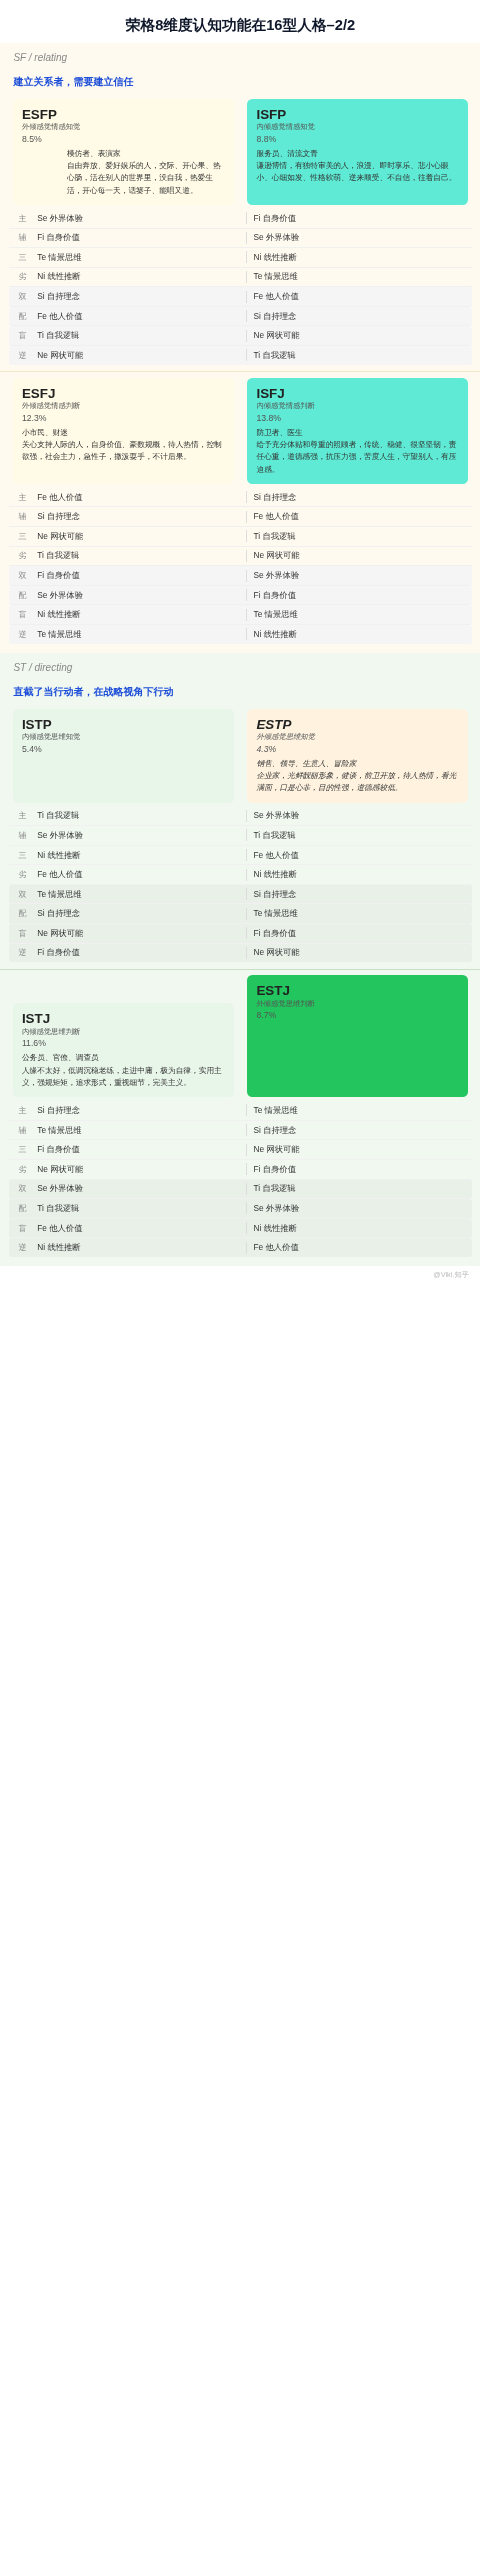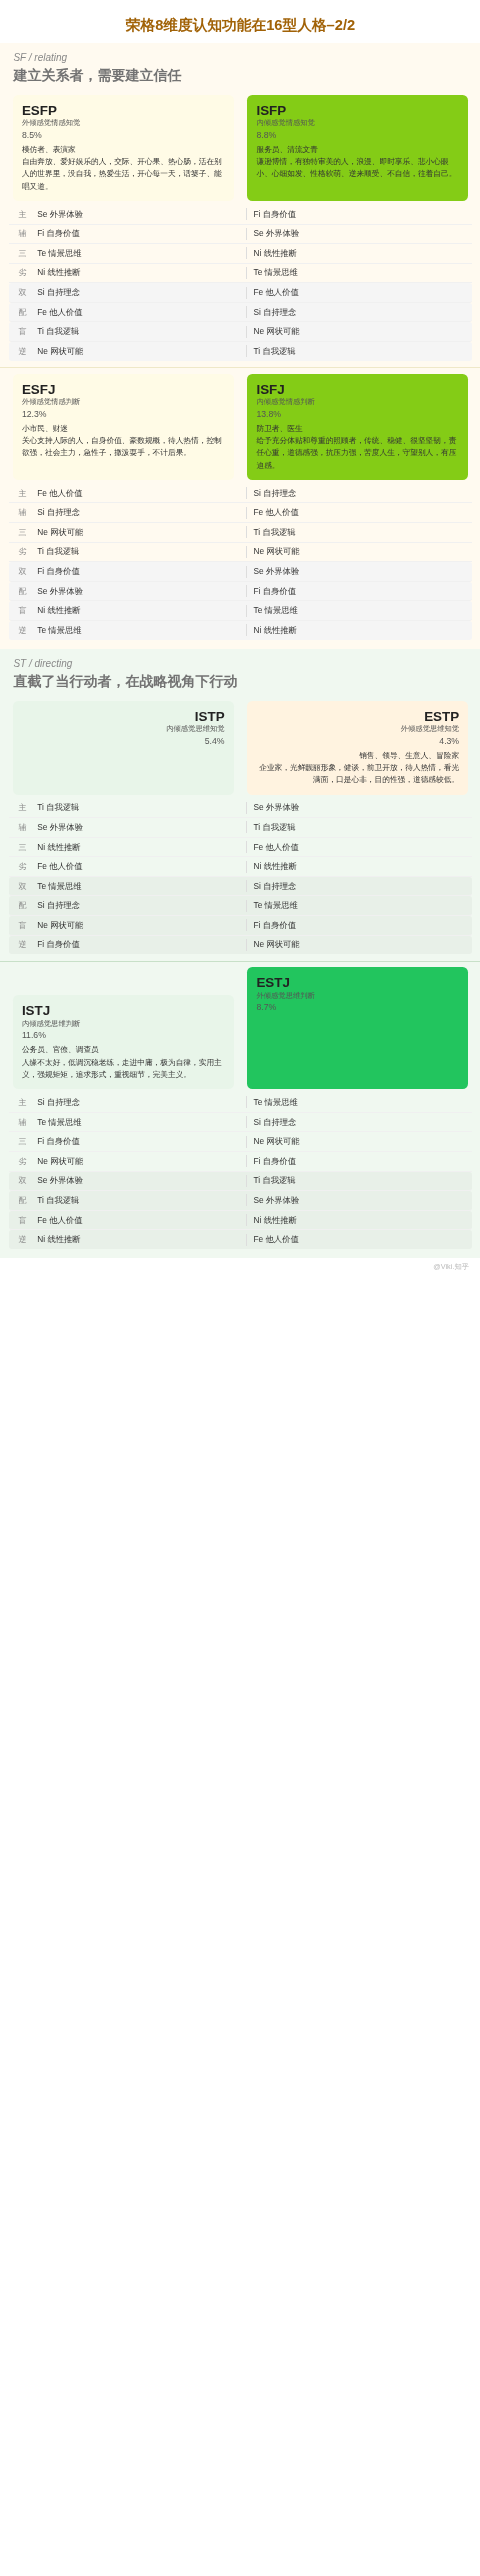--- a/index.html
+++ b/index.html
@@ -7,43 +7,43 @@
       font-family: "PingFang SC", "Microsoft YaHei", "Heiti SC", sans-serif;
       background: #fff;
       width: 481px;
       margin: 0 auto;
     }
     .page-title {
       text-align: center;
       font-size: 14.7px;
       font-weight: bold;
       padding: 16px 13.4px 8px;
-      color: #a16207;
+      color: #0f172a;
     }
     .section-tag {
       font-size: 10px;
       color: #888;
       font-style: italic;
     }
     .section-desc {
-      font-size: 14px;
+      font-size: 10px;
       font-weight: bold;
-      color: #737373;
-      margin-top: 4px;
+      color: #1d4ed8;
+      margin-top: 12px;
     }
     .type-card {
       flex: 1;
       border-radius: 5.3px;
       padding: 8px 9.3px;
       margin: 0 3.3px;
     }
     .type-card-left-sf { background: #fffbe6; }
-    .type-card-right-sf { background: #84cc16; }
+    .type-card-right-sf { background: #5eead4; }
     .type-card-left-st { background: #e8f5e9; }
-    .type-card-right-st { background: #fff3e0; }
+    .type-card-right-st { background: #fff3e0; font-style: italic; }
     .type-card-left-istj { background: #e8f5e9; }
     .type-card-right-estj { background: #22c55e; }
 
     .type-name {
       font-size: 13.4px;
       font-weight: bold;
       color: #222;
       margin-bottom: 0.7px;
     }
     .type-subname {
@@ -110,21 +110,21 @@
   <div class="section-desc">建立关系者，需要建立信任</div>
 </div>
 
 <div style="background:#fffaf0; padding:6.7px 9.3px 0;">
   <div style="display:flex; gap:6.7px;">
 
     <div class="type-card type-card-left-sf" style="flex:1;">
       <div class="type-name">ESFP</div>
       <div class="type-subname">外倾感觉情感知觉</div>
       <div class="type-percent">8.5%</div>
-      <div class="type-desc" style="white-space:pre-line;">模仿者、表演家
+      <div class="type-desc" style="white-space:pre-line;margin-left:45px;">模仿者、表演家
 自由奔放、爱好娱乐的人，交际、开心果、热心肠，活在别人的世界里，没自我，热爱生活，开心每一天，话篓子、能唱又道。</div>
     </div>
 
     <div class="type-card type-card-right-sf" style="flex:1;">
       <div class="type-name">ISFP</div>
       <div class="type-subname">内倾感觉情感知觉</div>
       <div class="type-percent">8.8%</div>
       <div class="type-desc" style="white-space:pre-line;">服务员、清流文青
 谦逊博情，有独特审美的人，浪漫、即时享乐、悲小心眼小、心细如发、性格软萌、逆来顺受、不自信，往着自己。</div>
     </div>
@@ -251,21 +251,21 @@
     <div class="func-right">Ni 线性推断</div>
   </div>
 </div>
 
 <div style="background:#f0f8f0; padding:9.3px 13.4px 2.7px;">
   <div class="section-tag">ST / directing</div>
   <div class="section-desc">直截了当行动者，在战略视角下行动</div>
 </div>
 
 <div style="background:#f0f8f0; padding:6.7px 9.3px 0;">
-  <div style="display:flex; gap:6.7px;text-align:right;">
+  <div style="display:flex; gap:6.7px;">
     <div class="type-card type-card-left-st" style="flex:1;">
       <div class="type-name">ISTP</div>
       <div class="type-subname">内倾感觉思维知觉</div>
       <div class="type-percent">5.4%</div>
     </div>
     <div class="type-card type-card-right-st" style="flex:1;">
       <div class="type-name">ESTP</div>
       <div class="type-subname">外倾感觉思维知觉</div>
       <div class="type-percent">4.3%</div>
       <div class="type-desc" style="white-space:pre-line;">销售、领导、生意人、冒险家

